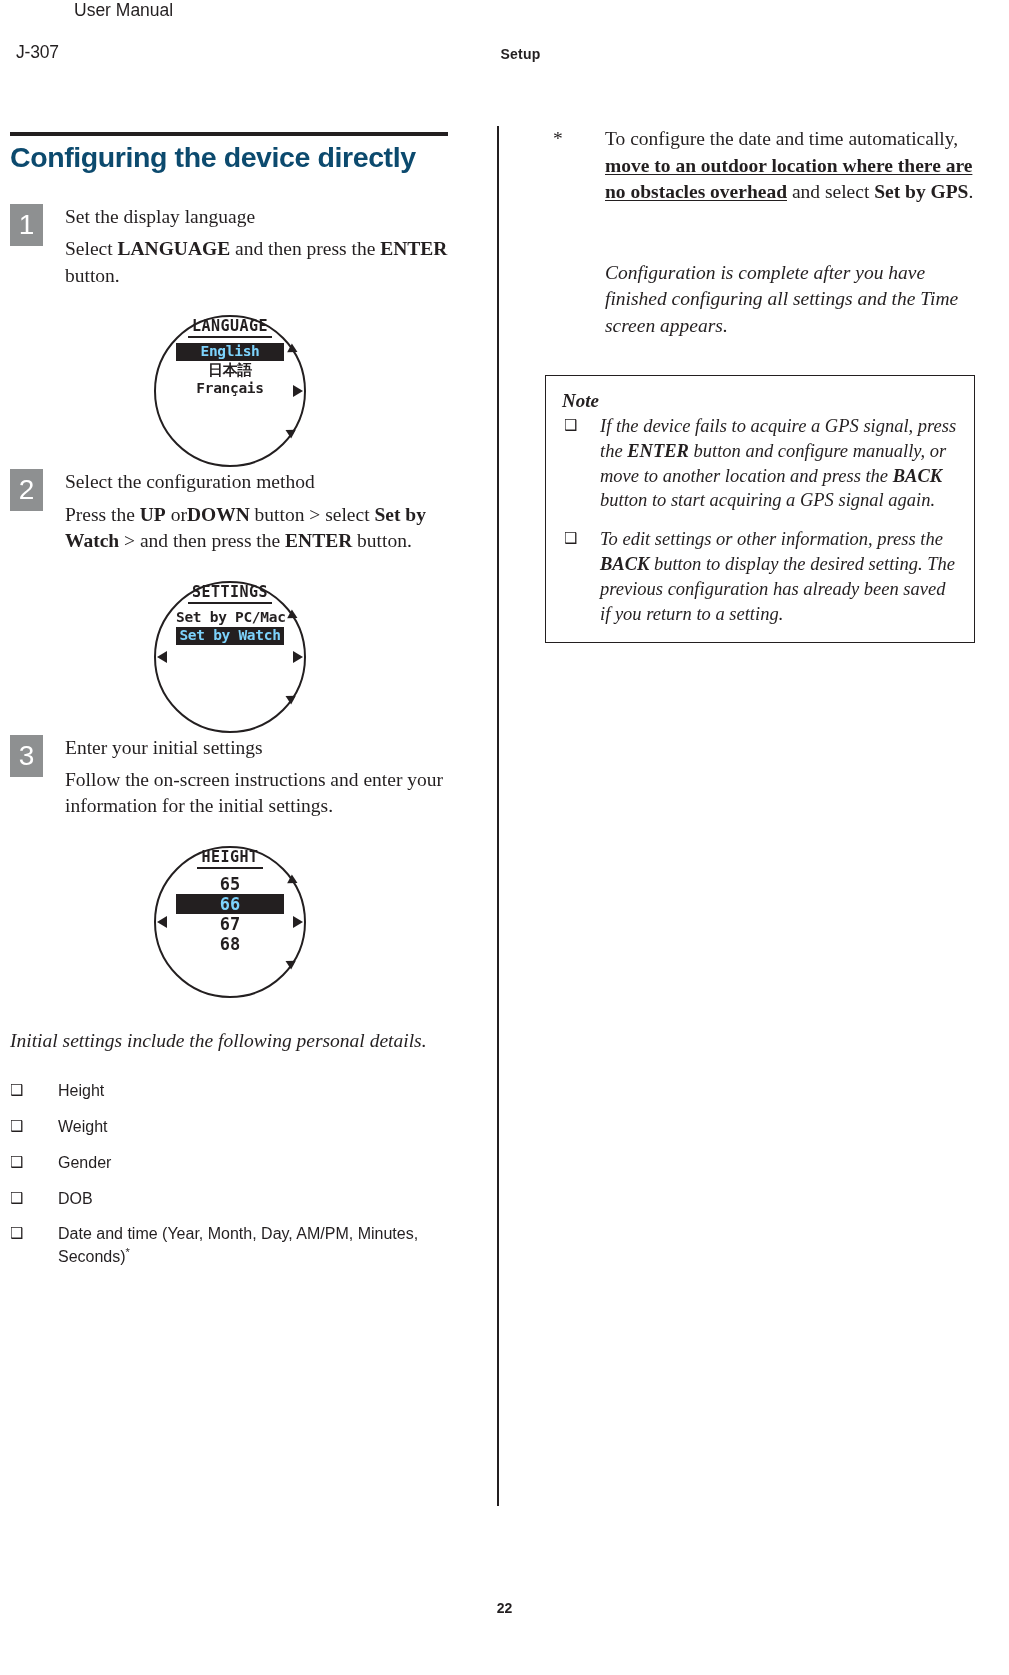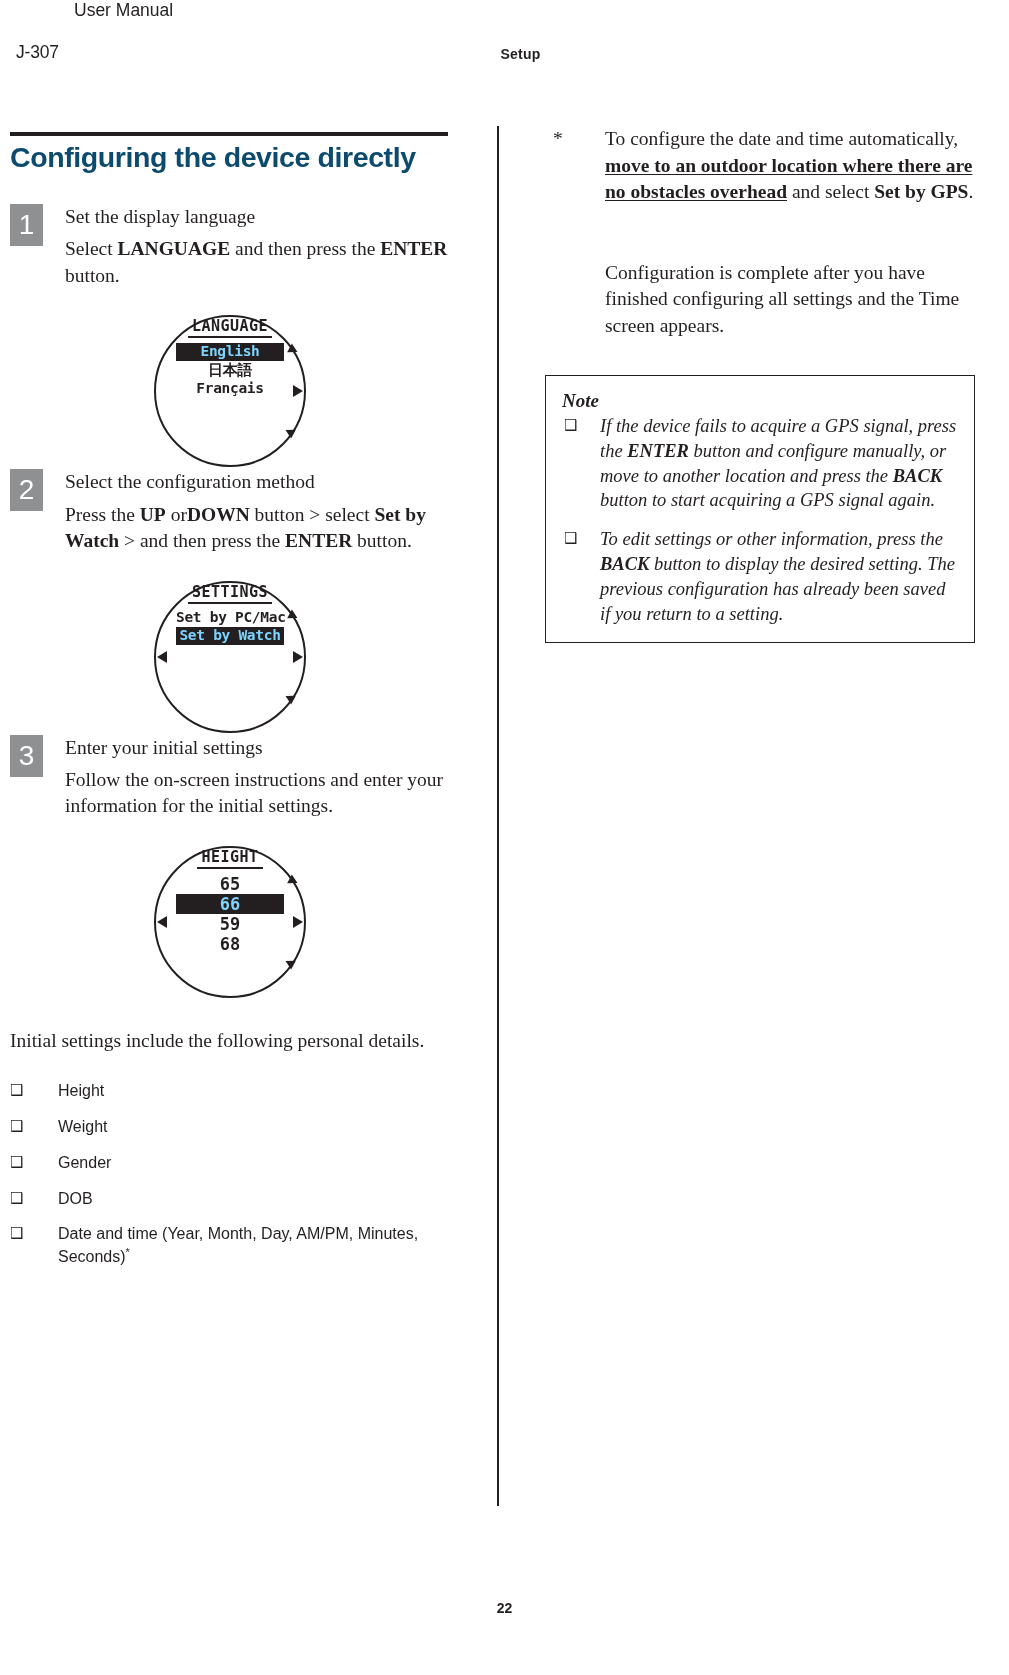--- a/index.html
+++ b/index.html
@@ -118,20 +118,21 @@
   }
   .step-para {
     font-size: 19.5px;
     line-height: 1.36;
     margin: 6px 0 0 0;
   }
   .para {
     font-size: 19.5px;
     line-height: 1.36;
     margin: 12px 0 0 0;
+    font-style: italic;
   }
 
   
   .watch-wrap {
     margin: 26px 0 0 0;
     display: flex;
     justify-content: center;
   }
   .watch {
     position: relative;
@@ -395,21 +396,21 @@
           <p class="step-para"><span>Follow the on-screen instructions and enter your information for the initial settings.</span></p>
         </div>
       </div>
       <div class="watch-wrap">
         <div class="watch">
           <div class="watch-inner">
             <div class="w-title">HEIGHT</div>
             <div class="w-rows">
               <div class="w-row num">65</div>
               <div class="w-row sel num">66</div>
-              <div class="w-row num">59</div>
+              <div class="w-row num">67</div>
               <div class="w-row num">68</div>
             </div>
           </div>
           <div class="w-arrow top-right"></div>
           <div class="w-arrow right"></div>
           <div class="w-arrow left"></div>
           <div class="w-arrow bottom-right"></div>
         </div>
       </div>
     </div>

